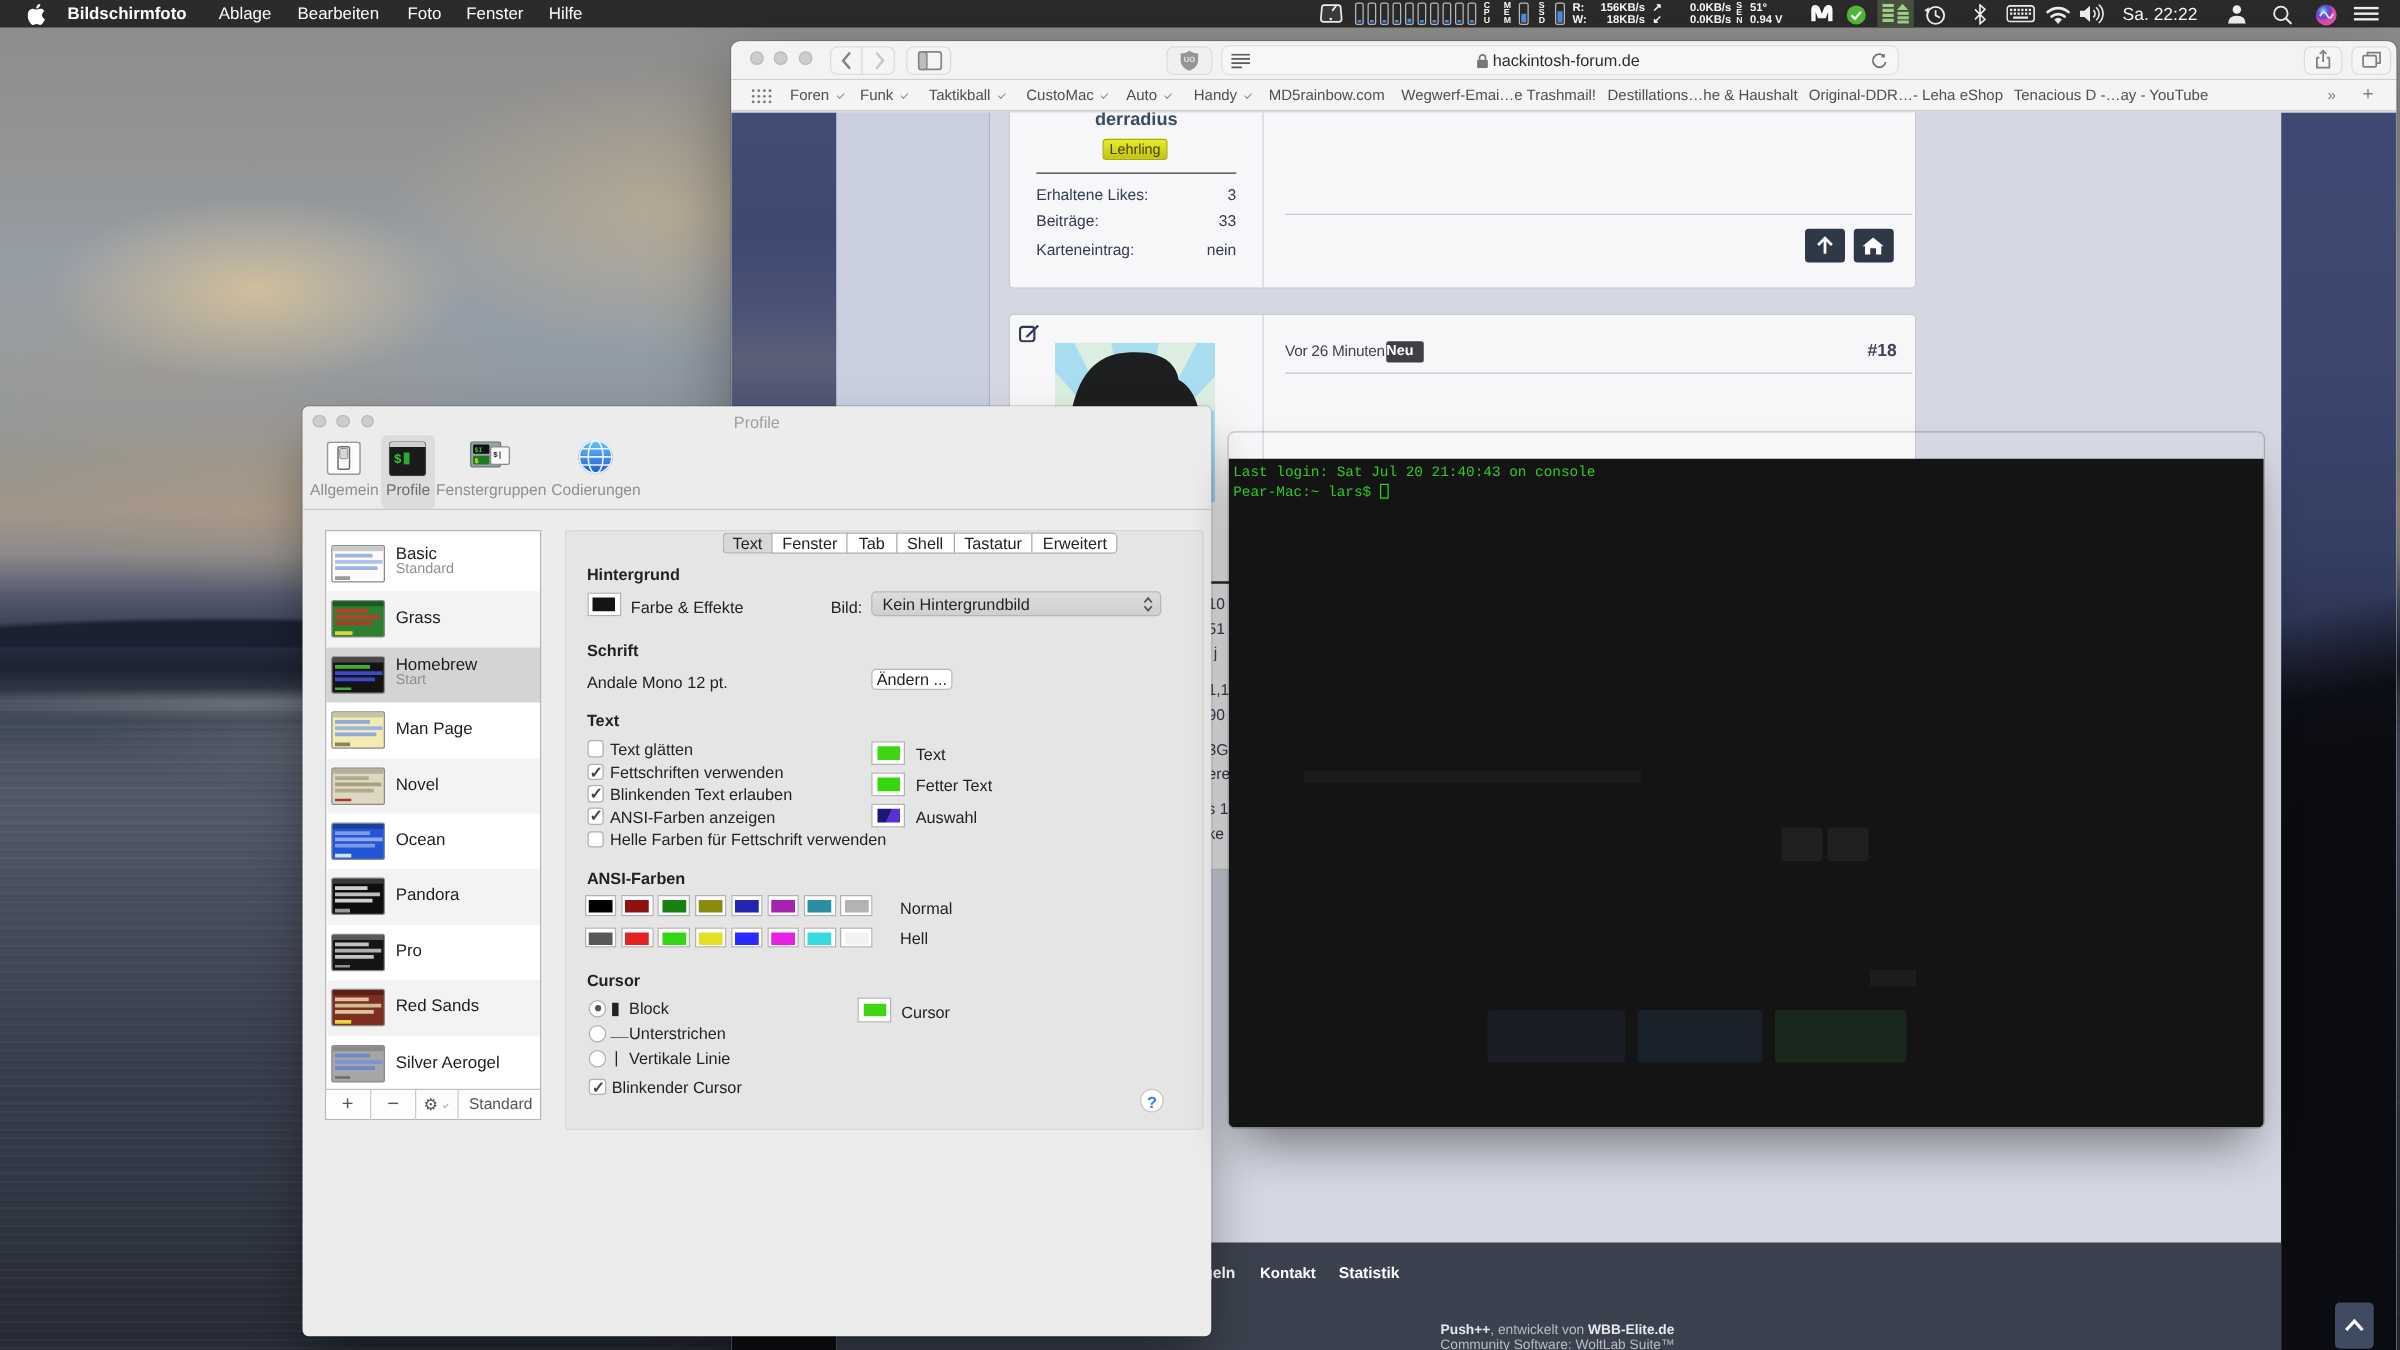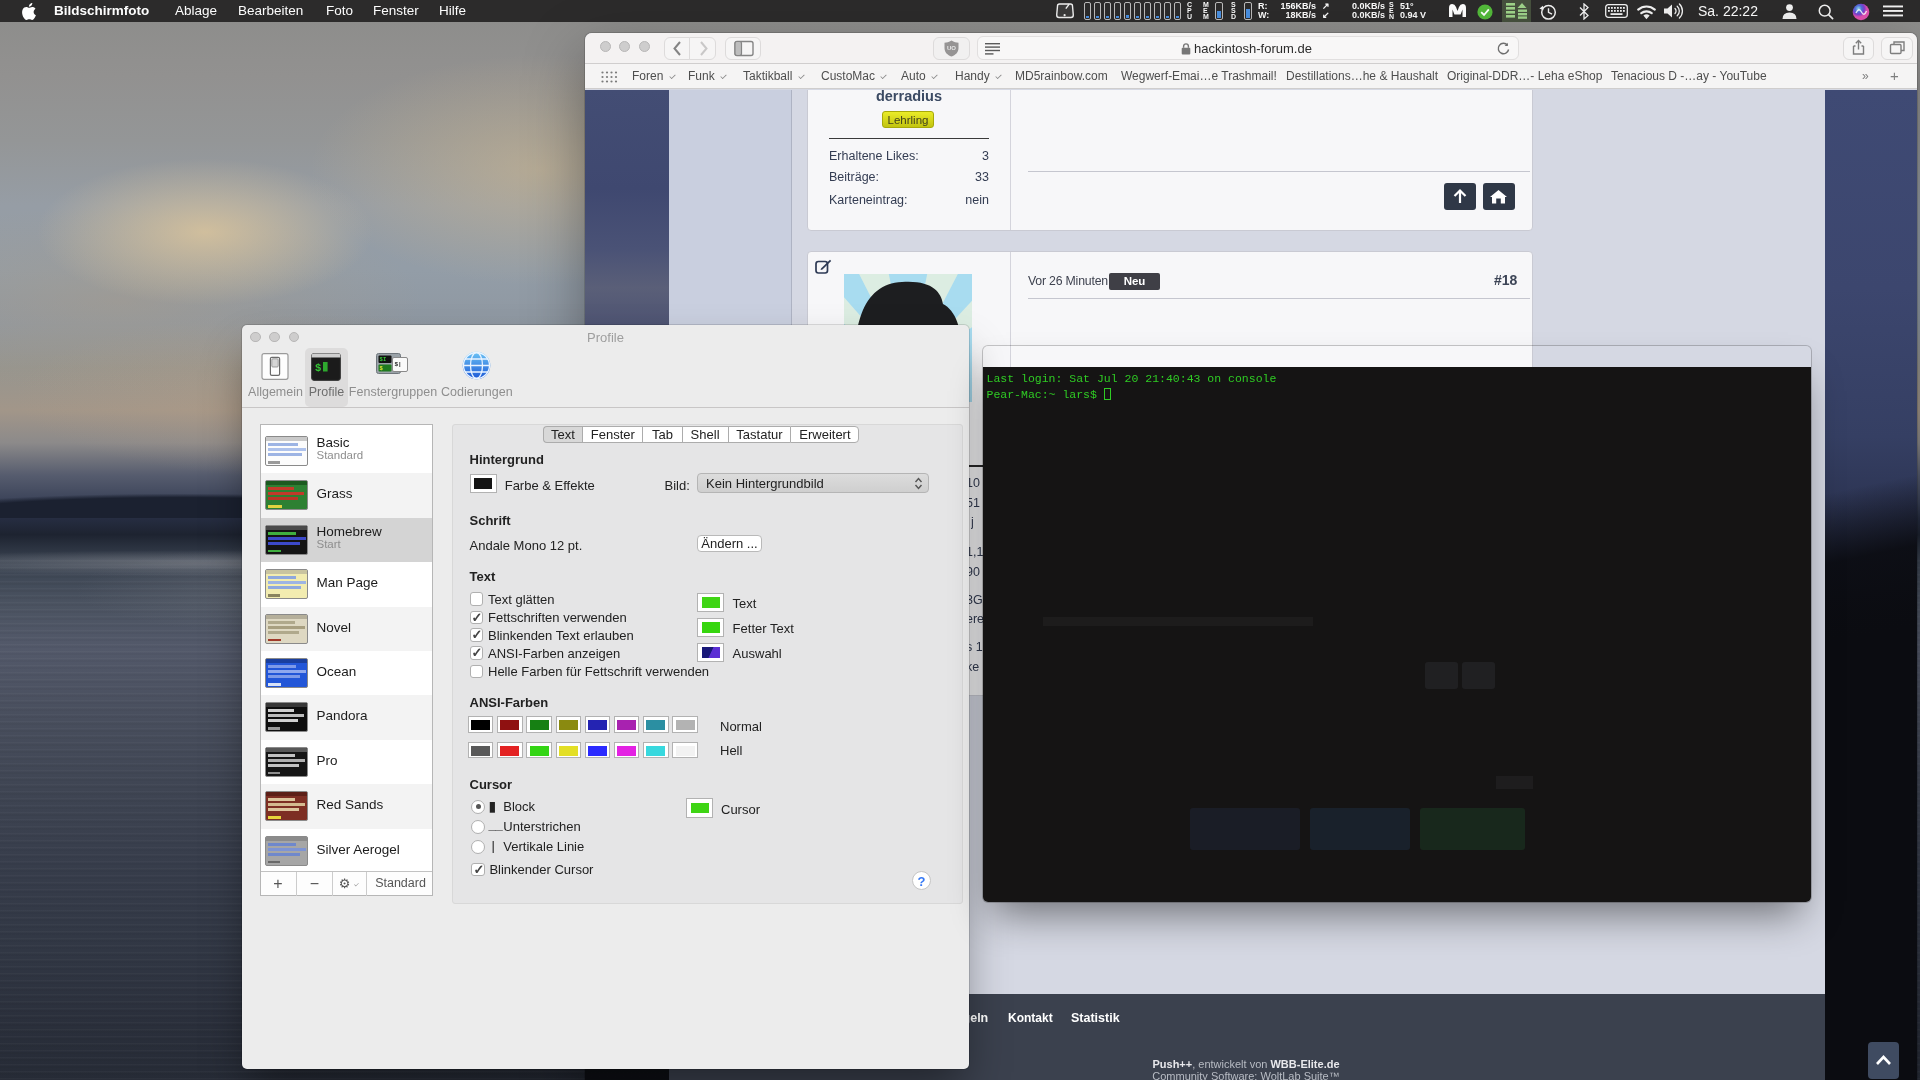--- a/index.html
+++ b/index.html
@@ -63,21 +63,21 @@
 #footer { position:absolute; left:84px; top:904px; width:1156px; height:86px; background:#3b414e; color:#fff; }
 
 #profile { position:absolute; left:242px; top:325px; width:727px; height:744px; background:#ececec; border-radius:5px;
   box-shadow: 0 0 0 1px rgba(0,0,0,0.12), 0 24px 42px -6px rgba(0,0,0,0.42); font-size:13px; color:#222; }
 #profile .tlabel { text-align:center; font-size:12.5px; color:#8e8e8e; }
 .prow { position:absolute; left:0; width:100%; height:44.4px; }
 .thumb { position:absolute; left:4.5px; top:7px; width:43px; height:30px; border:1px solid #8a8a8a; border-radius:2px; overflow:hidden; }
 .pl1 { position:absolute; left:56px; top:6px; font-size:13.5px; color:#1c1c1c; }
 .pl2 { position:absolute; left:56px; font-size:11.5px; color:#8e8e8e; }
 .lbtn { position:absolute; top:0; height:24px; text-align:center; line-height:23px; color:#555; font-size:13px; }
-#tabs { font-size:13px; }
+#tabs { font-size:13px;margin-left:35px; }
 .tab { display:inline-block; height:16.5px; line-height:16px; text-align:center; background:#fff; border:1px solid #acacac; border-right:none; vertical-align:top; }
 .well { position:absolute; width:27px; height:19.5px; background:#fff; border:1px solid #b2b2b2; }
 .well i { position:absolute; left:3.5px; top:3.5px; right:3.5px; bottom:3.5px; display:block; }
 .cb { position:absolute; width:13.5px; height:13.5px; background:#fff; border:1px solid #b0b0b0; border-radius:3px; }
 .cb.ck::after { content:"\2713"; position:absolute; left:1px; top:-2px; font-size:13px; font-weight:bold; color:#444; }
 .rad { position:absolute; width:14px; height:14px; background:#fff; border:1px solid #b0b0b0; border-radius:50%; }
 .rad.sel::after { content:""; position:absolute; left:3.5px; top:3.5px; width:5px; height:5px; border-radius:50%; background:#555; }
 .sw { display:inline-block; width:25.4px; height:16.5px; background:#fff; border:1px solid #b2b2b2; margin-right:3.8px; vertical-align:top; }
 .sw i { display:block; margin:3px auto 0; width:19px; height:10px; }
 .thumb i { position:absolute; display:block; }
@@ -397,21 +397,21 @@
               <path d="M64 96 L86 -14 L118 -8 Z"></path>
               <path d="M64 96 L-14 40 L-10 12 Z"></path>
               <path d="M64 96 L138 16 L142 44 Z"></path>
             </g>
           <path d="M12 128 C5 52 18 10 58 8 C88 6 97 18 99 30 C111 36 119 54 117 84 C115 106 112 118 110 128 Z" fill="#1d1e20"></path>
           <path d="M38 128 C36 96 44 78 64 78 C86 78 92 98 90 128 Z" fill="#f0bf8e"></path>
           <path d="M34 100 C36 70 50 60 66 60 C86 60 94 76 94 100 C84 80 76 74 64 76 C50 78 40 86 34 100 Z" fill="#16171a"></path>
         </svg>
       </div>
       <span class="abs" style="left:220px;top:21.5px;color:#3f4350;font-size:12.3px;letter-spacing:-0.2px">Vor 26 Minuten</span>
-      <span class="abs" style="left:301px;top:21px;width:51px;height:17px;background:#3f3f46;border-radius:2px;color:#fff;font-size:11.5px;font-weight:bold;text-align:center;line-height:17px">Neu</span>
+      <span class="abs" style="left:301px;top:21px;width:30px;height:17px;background:#3f3f46;border-radius:2px;color:#fff;font-size:11.5px;font-weight:bold;text-align:left;line-height:17px">Neu</span>
       <b class="abs" style="left:686px;top:20px;color:#3c4456;font-size:14px">#18</b>
       <div class="abs" style="left:220px;top:45.5px;width:502px;height:1px;background:#c5c6cf"></div>
       <div class="abs" style="left:21px;top:213px;width:159px;height:1.5px;background:#2a2a2a"></div>
       <div class="frag" style="top:224px">10</div>
       <div class="frag" style="top:243.5px">51</div>
       <div class="frag" style="top:263px;left:163px">j</div>
       <div class="frag" style="top:293px">1,1</div>
       <div class="frag" style="top:312.5px">90</div>
       <div class="frag" style="top:340.5px">3G</div>
       <div class="frag" style="top:360px">ere</div>

